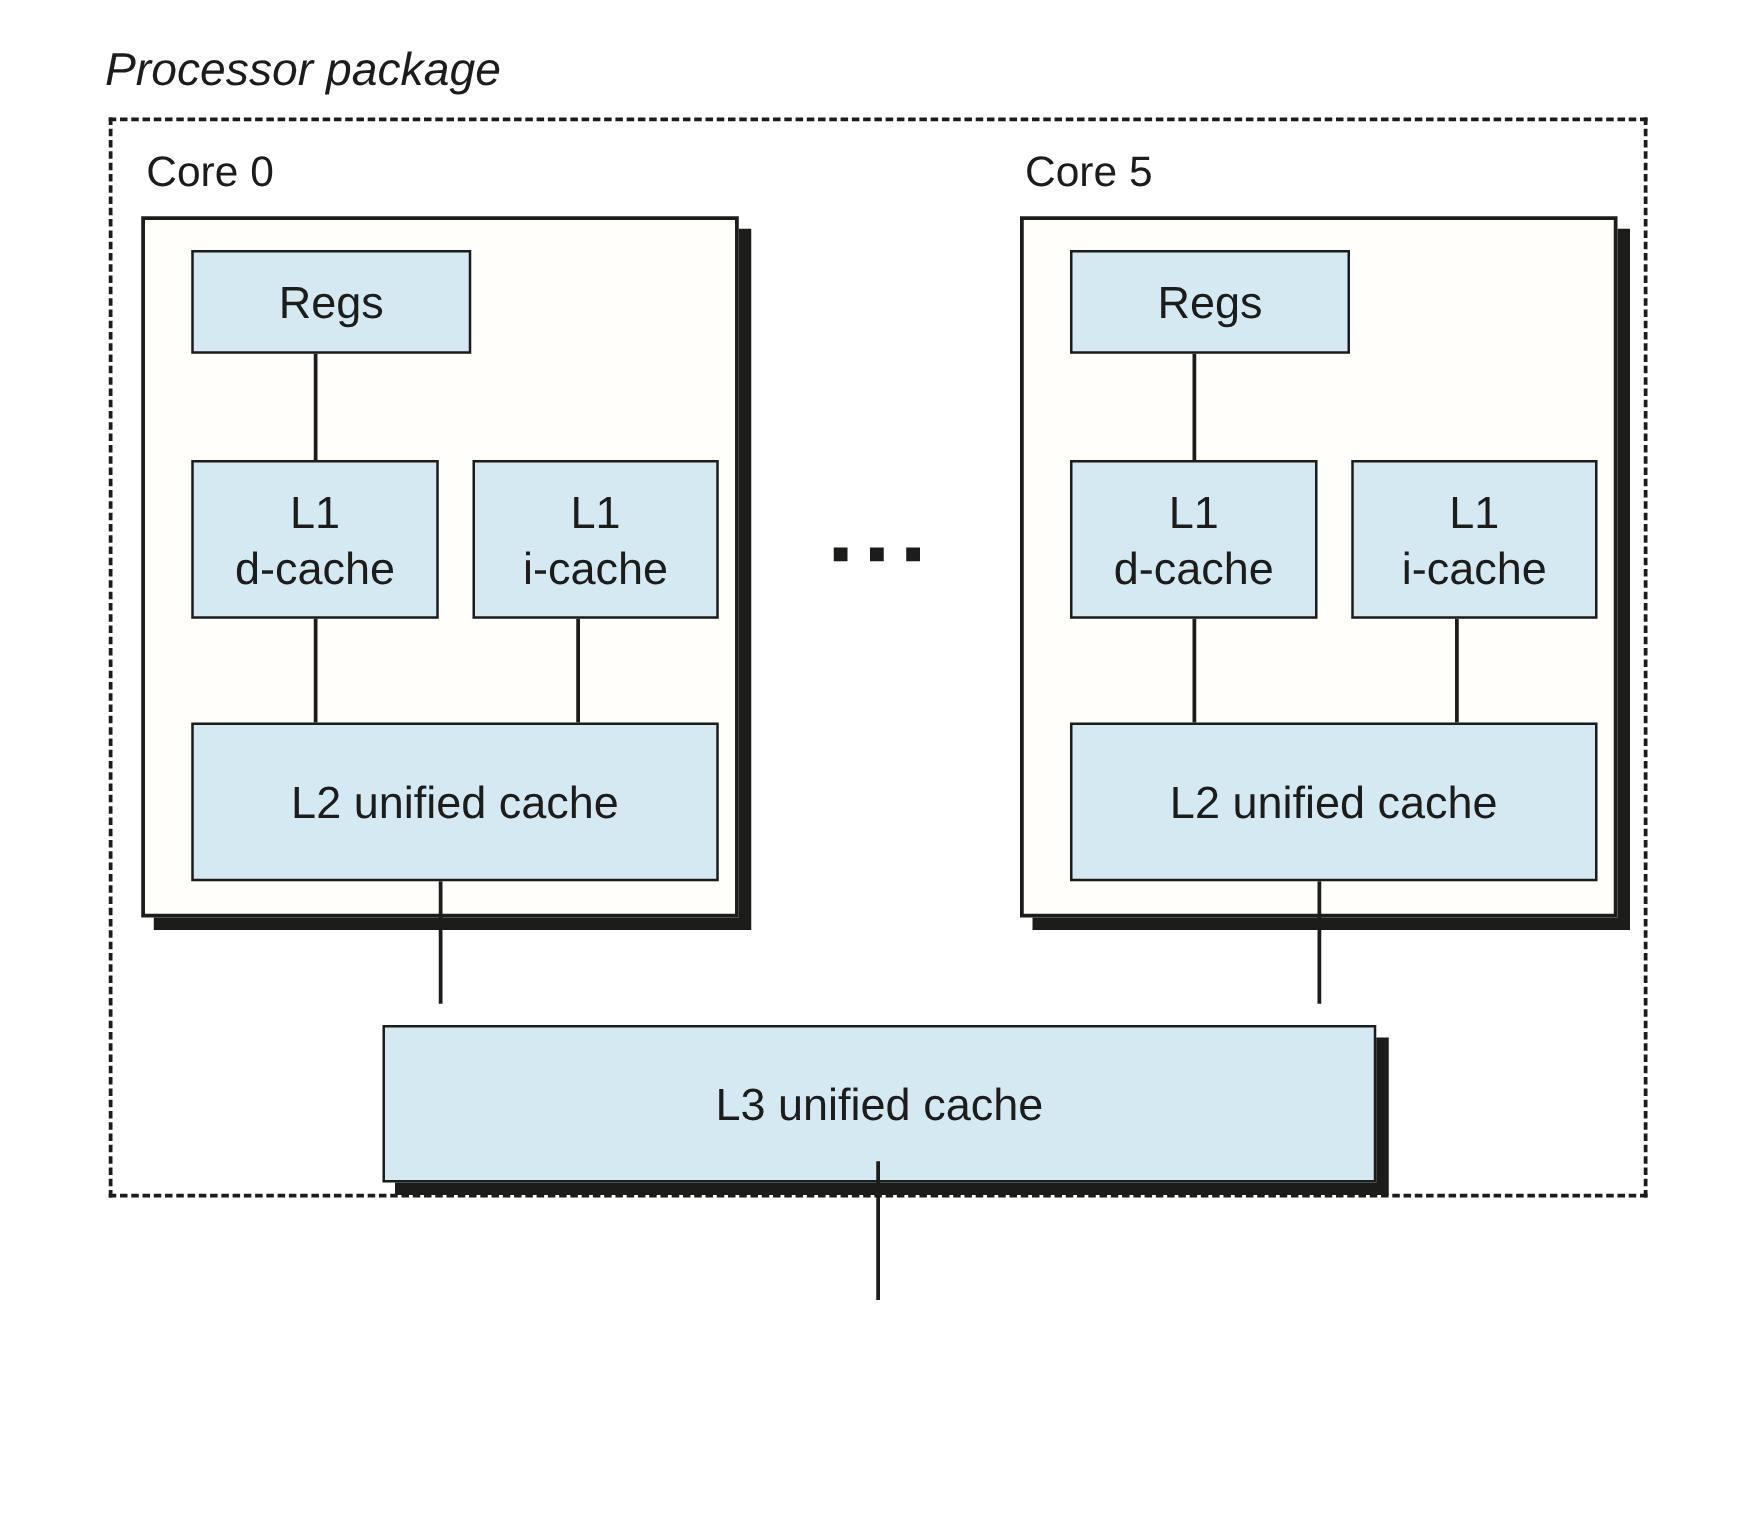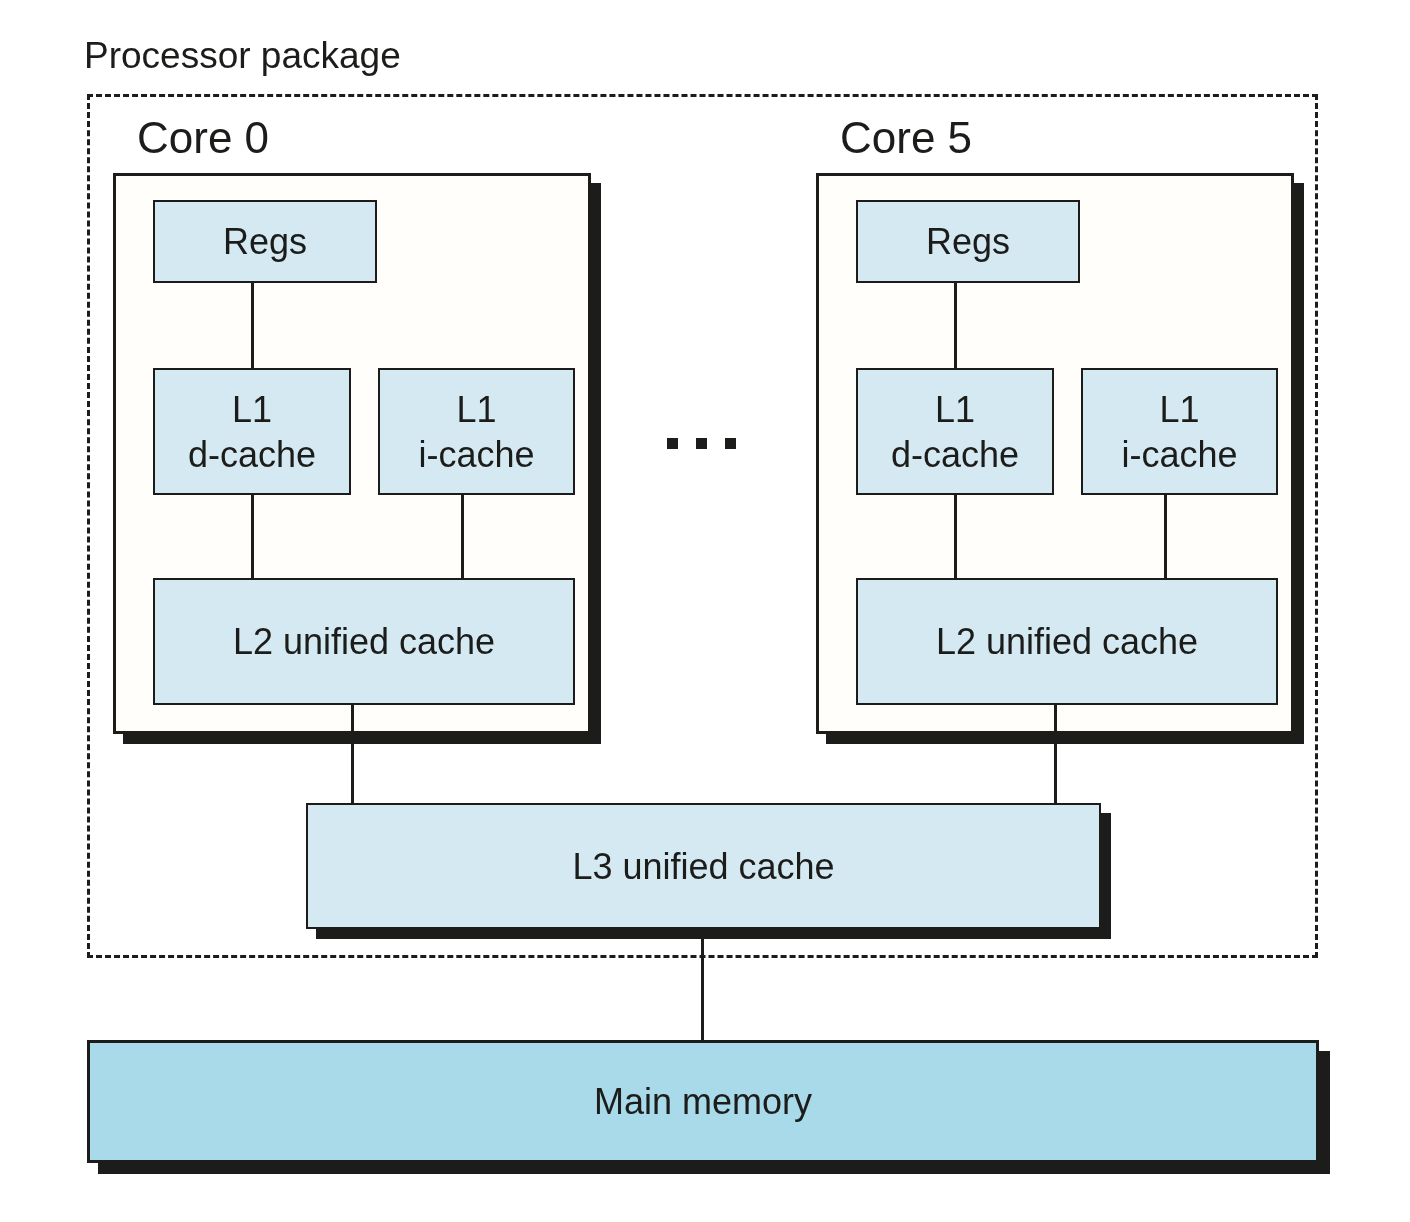--- a/index.html
+++ b/index.html
@@ -2,37 +2,37 @@
 <html><head>
 <meta charset="utf-8">
 <style>
   html,body { margin:0; padding:0; background:#ffffff; }
   .canvas {
     position:relative; width:1410px; height:1222px; background:#ffffff;
     font-family:"Liberation Sans","DejaVu Sans",sans-serif;
     color:#1c1c1a; overflow:hidden;
   }
   .abs { position:absolute; box-sizing:border-box; }
-  .title { font-size:37px; line-height:40px; white-space:nowrap; }
+  .title { font-size:37px; line-height:40px; white-space:nowrap;font-style:italic; }
   .pkg-boundary { border:3px dashed #1c1c1a; background:transparent; }
-  .core-label { font-size:44px; line-height:40px; white-space:nowrap;margin-left:20px; }
+  .core-label { font-size:34px; line-height:40px; white-space:nowrap; }
   .core-box {
     background:#fffefa; border:3px solid #1c1c1a;
     box-shadow:10px 10px 0 0 #1c1c1a;
   }
   .cache-box {
     background:#d5e9f3; border:2px solid #1c1c1a;
     display:flex; flex-direction:column; align-items:center; justify-content:center;
     text-align:center; font-size:36px; line-height:45px;margin-left:12px;
   }
   .l3-box {
     background:#d5e9f3; border:2px solid #1c1c1a;
     box-shadow:10px 10px 0 0 #1c1c1a;
     display:flex; flex-direction:column; align-items:center; justify-content:center;
-    text-align:center; font-size:36px; line-height:45px;
+    text-align:center; font-size:36px; line-height:45px;margin-top:17px;
   }
   .mem-box {
     background:#a8daea; border:3px solid #1c1c1a;
     box-shadow:11px 11px 0 0 #1c1c1a;
     display:flex; align-items:center; justify-content:center;
     font-size:36px;
   }
   .vline { width:3px; background:#1c1c1a; }
   .ellipsis { display:flex; gap:18px; }
   .dot { width:11px; height:11px; background:#1c1c1a; }
@@ -104,17 +104,14 @@
   <div class="abs vline" style="left:954px; top:495px; height:83px;"></div>
   <div class="abs vline" style="left:1164px; top:495px; height:83px;"></div>
   <div class="abs vline" style="left:1054px; top:705px; height:98px;"></div>
 
   <div class="abs l3-box" style="left:306px; top:803px; width:795px; height:126px;">
     <span class="ln">L3 unified cache</span>
   </div>
 
   <div class="abs vline" style="left:701px; top:929px; height:111px;"></div>
 
-  <div class="abs mem-box" style="left:87px; top:1040px; width:1232px; height:123px;">
-    <span class="ln">Main memory</span>
-  </div>
 
 </div>
 
 </body></html>

